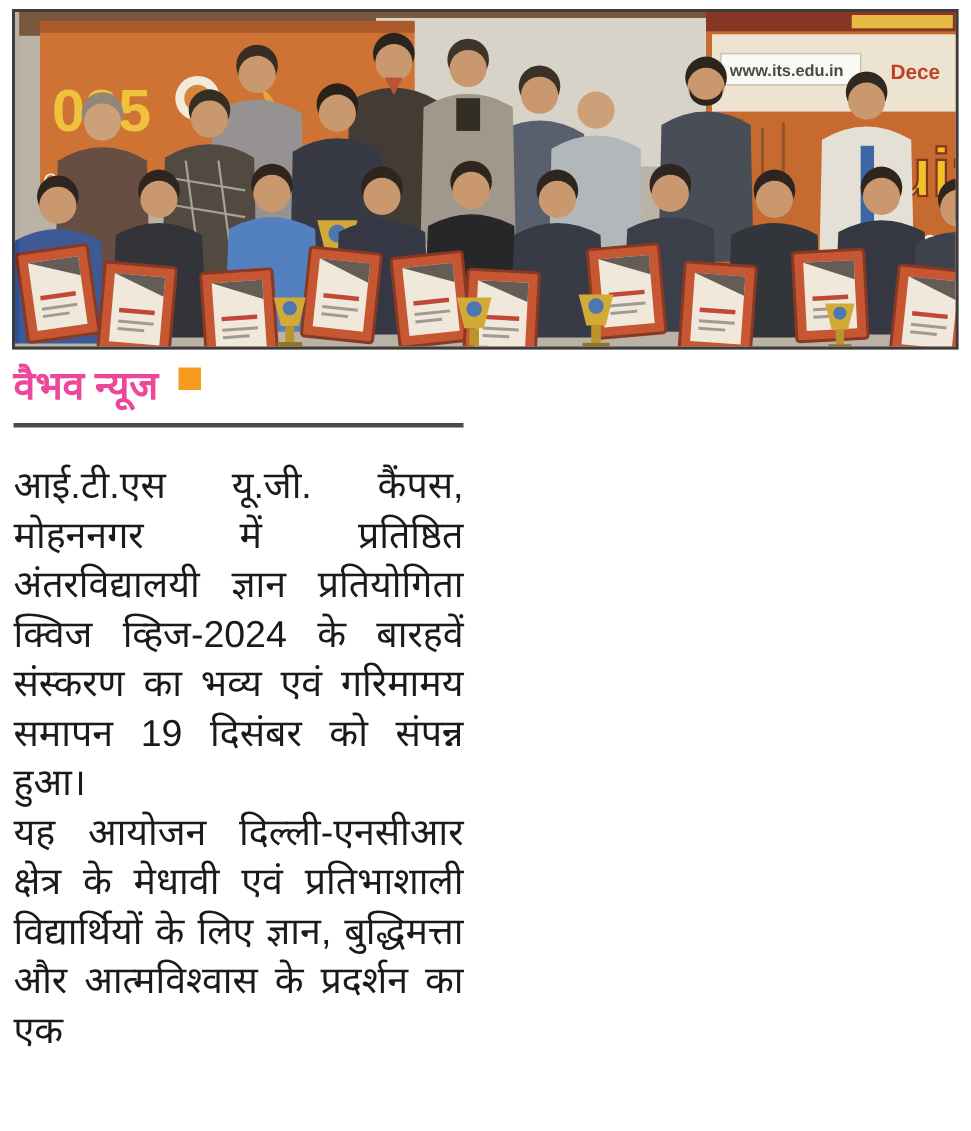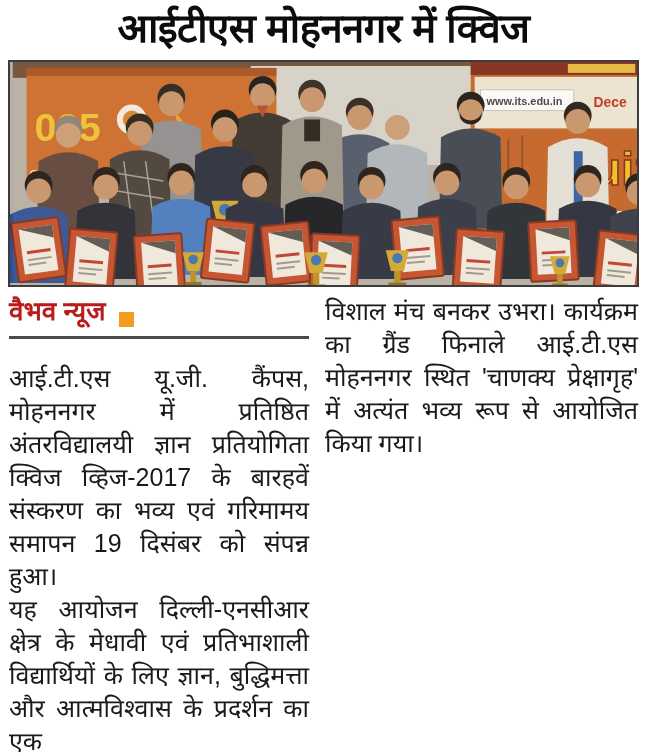--- a/index.html
+++ b/index.html
@@ -27,22 +27,22 @@
   .photo-frame svg{display:block;}
 
   
   .content{
     display:flex;gap:16px;padding:0 9px;margin-top:8px;
   }
   .col-left{width:300px;flex:0 0 300px;}
   .col-right{flex:1;min-width:0;}
 
   .byline{
-    display:flex;align-items:flex-end;
-    font-size:26px;font-weight:bold;color:#b91c1c;
+    display:flex;align-items:flex-start;
+    font-size:26px;font-weight:bold;color:#ec4899;
     line-height:32px;white-space:nowrap;
   }
   .byline .sq{
     display:inline-block;width:15px;height:15px;
     background:#f59b20;margin:4px 4px 0 14px;flex:0 0 auto;
   }
   .rule{
     border:none;border-top:3px solid #4a4a4a;
     margin:9px 0 23px;width:100%;
   }
@@ -50,21 +50,20 @@
     margin:0;font-size:25px;line-height:33px;
     text-align:justify;color:#1a1a1a;
   }
 </style>
 </head>
 <body>
 
 <div class="page">
 
   <h1 class="headline">
-    <span>आईटीएस मोहननगर में  क्विज</span>
   </h1>
 
   <div class="photo-frame">
     <svg width="631" height="223" viewBox="0 0 631 225">
       <defs>
         <g id="adult">
           <circle cx="32" cy="16" r="14" fill="var(--hair,#2a211c)"></circle>
           <circle cx="32" cy="22" r="12.5" fill="var(--skin,#c8946a)"></circle>
           <path d="M2 48 Q32 30 62 48 L64 140 L0 140 Z" fill="var(--coat,#3a3f4a)"></path>
         </g>
@@ -176,21 +175,20 @@
     </svg>
   </div>
 
   <div class="content">
     <div class="col-left">
       <div class="byline">
         <span>वैभव न्यूज</span>
         <span class="sq"></span>
       </div>
       <hr class="rule">
-      <p>आई.टी.एस यू.जी. कैंपस, मोहननगर में प्रतिष्ठित अंतरविद्यालयी ज्ञान प्रतियोगिता क्विज व्हिज-2017 के बारहवें संस्करण का भव्य एवं गरिमामय समापन 19 दिसंबर को संपन्न हुआ।</p>
+      <p>आई.टी.एस यू.जी. कैंपस, मोहननगर में प्रतिष्ठित अंतरविद्यालयी ज्ञान प्रतियोगिता क्विज व्हिज-2024 के बारहवें संस्करण का भव्य एवं गरिमामय समापन 19 दिसंबर को संपन्न हुआ।</p>
       <p>यह आयोजन दिल्ली-एनसीआर क्षेत्र के मेधावी एवं प्रतिभाशाली विद्यार्थियों के लिए ज्ञान, बुद्धिमत्ता और आत्मविश्वास के प्रदर्शन का एक</p>
     </div>
     <div class="col-right">
-      <p>विशाल मंच बनकर उभरा। कार्यक्रम का ग्रैंड फिनाले आई.टी.एस मोहननगर स्थित  'चाणक्य प्रेक्षागृह' में अत्यंत भव्य रूप से आयोजित किया गया।</p>
     </div>
   </div>
 
 </div>
 
 </body></html>

